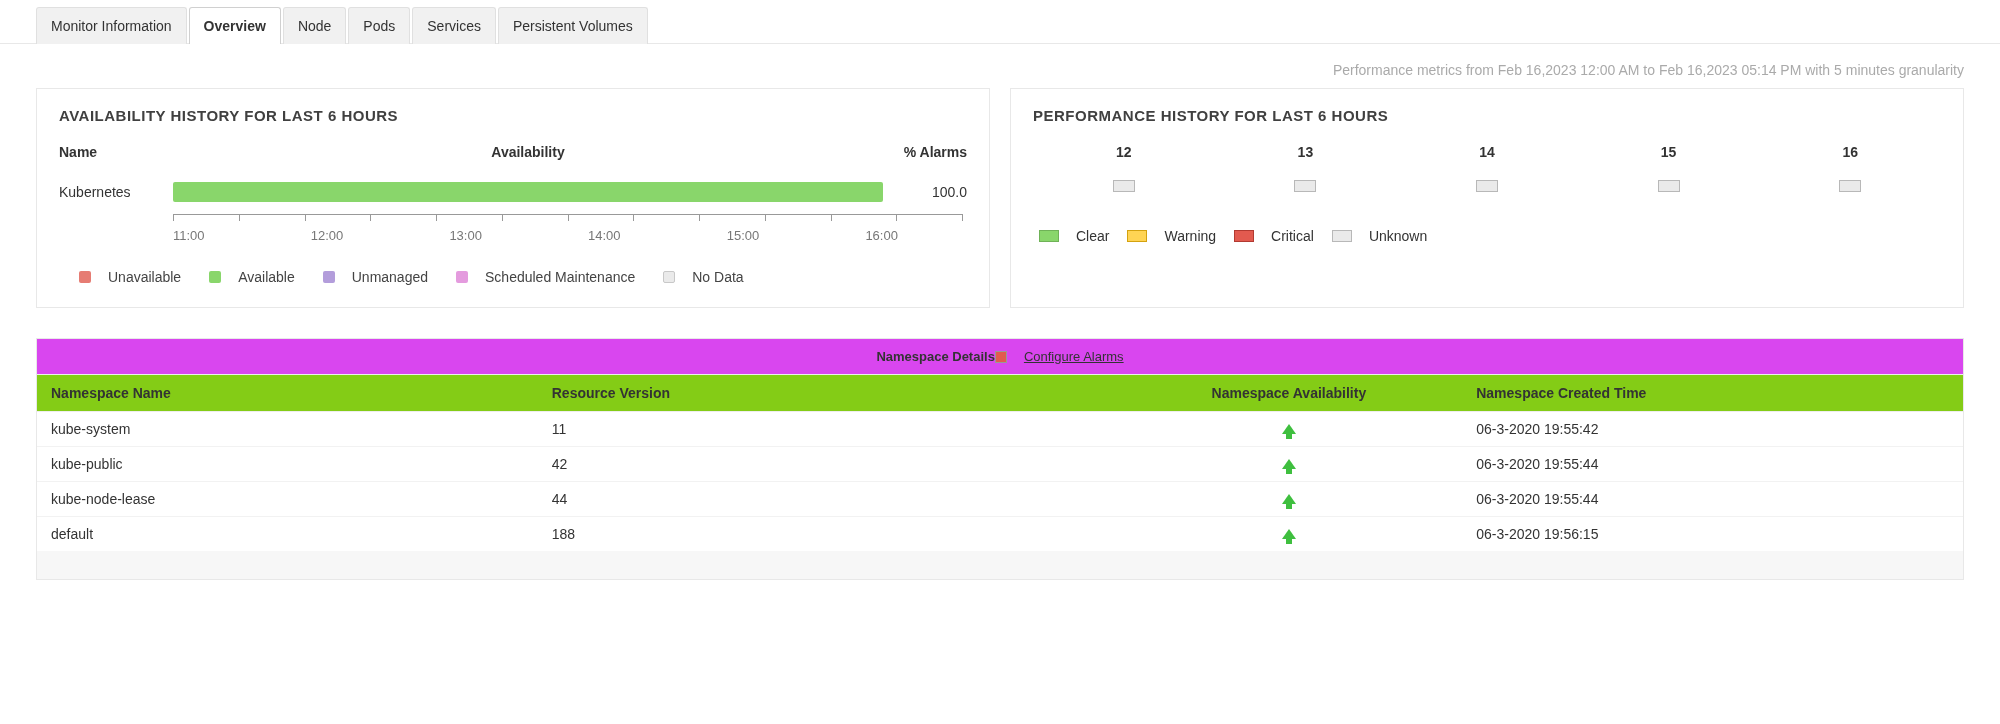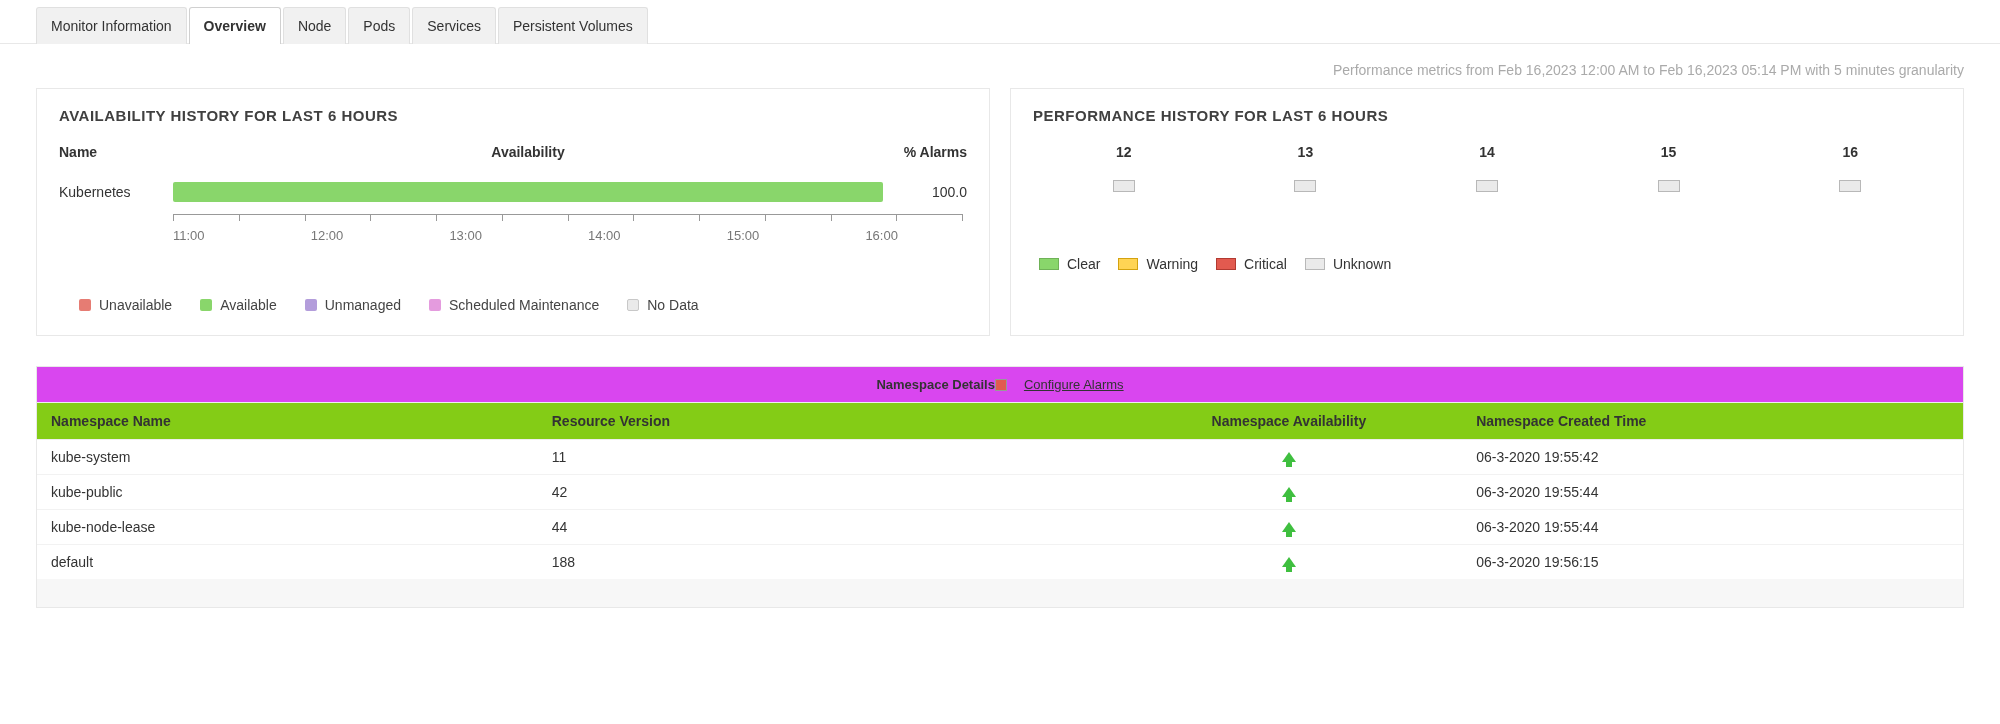--- a/index.html
+++ b/index.html
@@ -106,21 +106,21 @@
   }
   .legend-row {
     display: flex;
     gap: 28px;
     margin-top: 26px;
     padding-left: 20px;
     align-items: center;
     font-size: 14px;
     color: #444;
   }
-  .lg { display: flex; align-items: center; gap: 8px; margin-top: 28px; }
+  .lg { display: flex; align-items: center; gap: 17px; }
   .sw { width: 12px; height: 12px; border-radius: 2px; display: inline-block; }
   .sw.red     { background: #e67c73; }
   .sw.green   { background: #89d66b; }
   .sw.purple  { background: #b39ddb; }
   .sw.magenta { background: #e49bde; }
   .sw.grey    { background: #eaeaea; border: 1px solid #c8c8c8; }
 
   .perf-grid {
     display: flex;
     justify-content: space-around;

